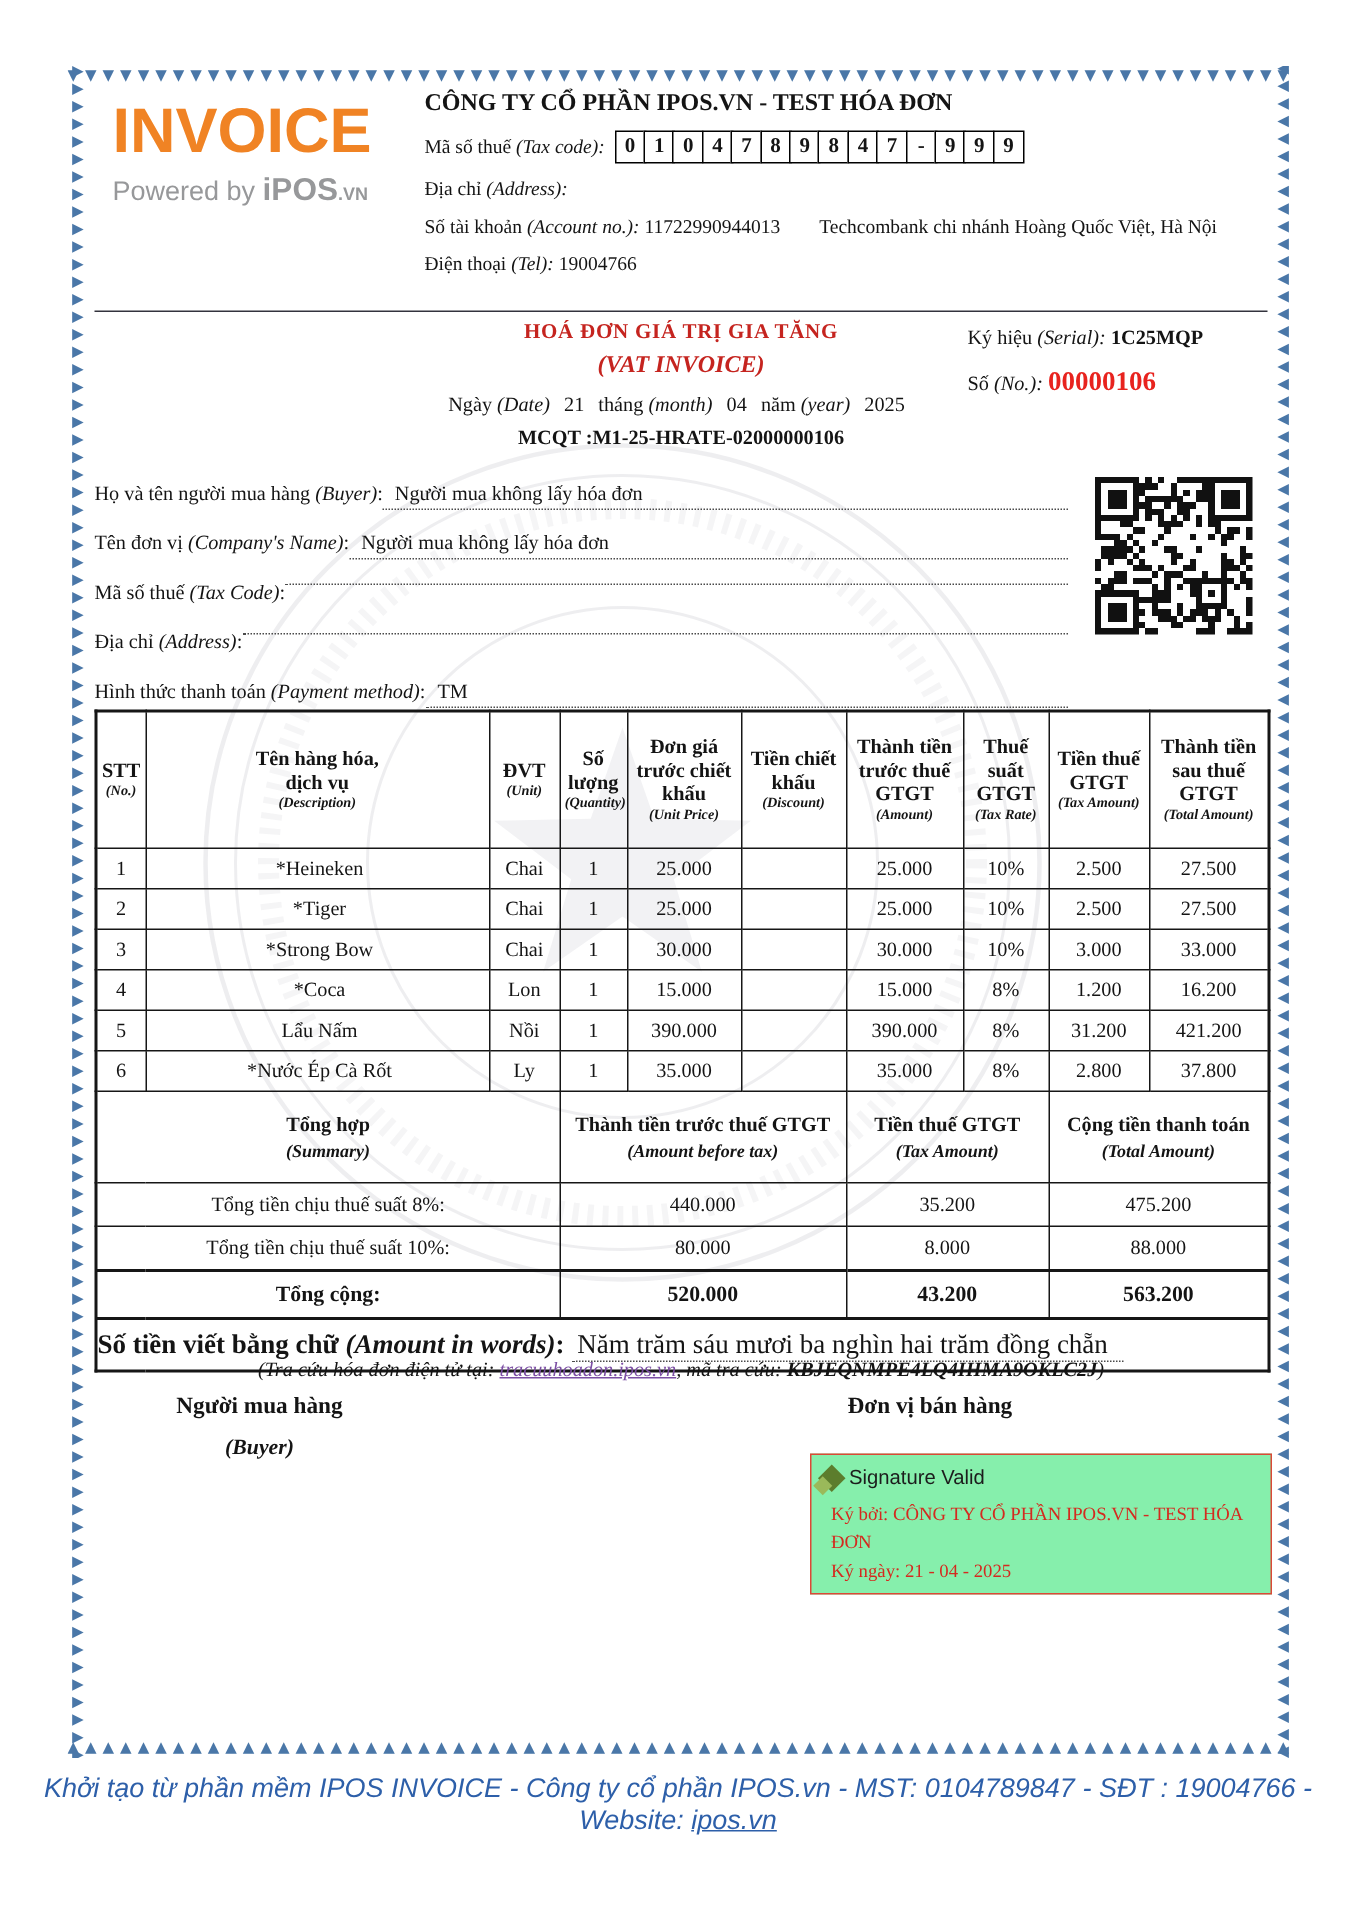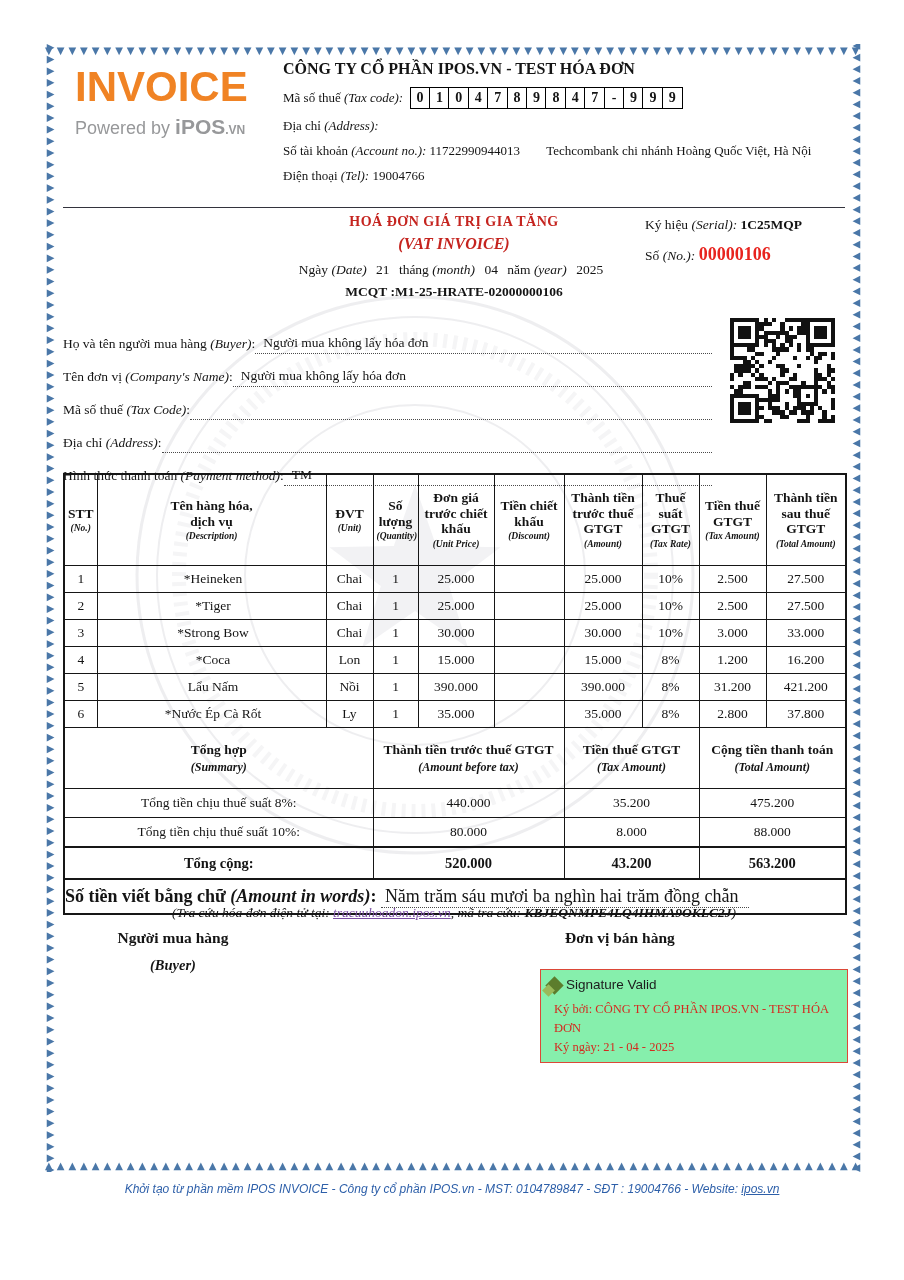--- a/index.html
+++ b/index.html
@@ -38,21 +38,21 @@
   .t-date i{font-style:italic;margin-top:31px;}
   .t-date .v{margin:0 6px;}
   .t-mcqt{font-size:13.5px;font-weight:bold;margin-top:6px;}
   .serialblock{position:absolute;left:645px;top:217px;width:205px;z-index:2;font-size:13.5px;}
   .serialblock .row2{margin-top:11px;}
   .serialblock i{font-style:italic;}
   .serial-val{font-weight:bold;}
   .no-val{font-weight:bold;font-size:18px;color:var(--number-red);}
   
   .buyer{position:absolute;left:63px;top:321px;width:649px;z-index:2;}
-  .brow{height:33px;display:flex;align-items:flex-end;font-size:13.5px;white-space:nowrap;}
+  .brow{height:33px;display:flex;align-items:flex-start;font-size:13.5px;white-space:nowrap;}
   .brow .lbl{padding-bottom:2px;}
   .brow i{font-style:italic;}
   .brow .fill{flex:1;border-bottom:1.4px dotted #4a4a4a;padding:0 0 2px 8px;overflow:hidden;}
   .qr{position:absolute;left:730px;top:318px;width:105px;height:105px;z-index:2;}
   
   .tblwrap{position:absolute;left:63px;top:473px;width:782px;z-index:2;}
   table.inv{border-collapse:collapse;table-layout:fixed;width:782px;border:2px solid #161616;}
   table.inv th,table.inv td{border:1px solid #161616;padding:1px 3px;text-align:center;vertical-align:middle;
         font-size:13.5px;overflow:hidden;}
   table.inv thead th{height:88px;font-weight:bold;white-space:pre-line;line-height:1.15;}
@@ -75,21 +75,21 @@
   .sig-buyer .l2{font-weight:bold;font-style:italic;font-size:14.5px;margin-top:10px;}
   .sig-seller{position:absolute;left:565px;top:929px;width:190px;text-align:left;font-weight:bold;font-size:15.5px;z-index:2;}
   .sigbox{position:absolute;left:540px;top:969px;width:306px;height:92px;border:1px solid var(--sig-border-red);
           background:#86efac;z-index:2;}
   .sig-valid{position:absolute;left:25px;top:7px;font-size:13.5px;color:#1c1c1c;font-family:"Liberation Sans",sans-serif;}
   .sig-icon{position:absolute;left:2px;top:6px;width:22px;height:22px;}
   .sig-icon .d1{position:absolute;left:5px;top:3px;width:13px;height:13px;background:var(--sig-green);transform:rotate(45deg);}
   .sig-icon .d2{position:absolute;left:1px;top:10px;width:9px;height:9px;background:#9ab95a;transform:rotate(45deg);}
   .sig-lines{position:absolute;left:13px;top:30px;width:282px;font-size:12.5px;line-height:1.5;color:var(--sig-text-red);}
   .footer{position:absolute;left:0px;top:1182px;width:904px;text-align:center;font-family:"Liberation Sans",sans-serif;
-          font-style:italic;font-size:12px;color:var(--footer-blue);z-index:2;}
+          font-style:italic;font-size:18px;color:var(--footer-blue);z-index:2;}
   .footer a{color:var(--footer-blue);text-decoration:underline;}
   .wm{z-index:0;}
 </style>
 </head>
 <body>
 
 <div class="page">
 
   <svg class="layer wm" width="904" height="1280">
     <g fill="none" stroke="rgba(40,40,70,0.08)">

